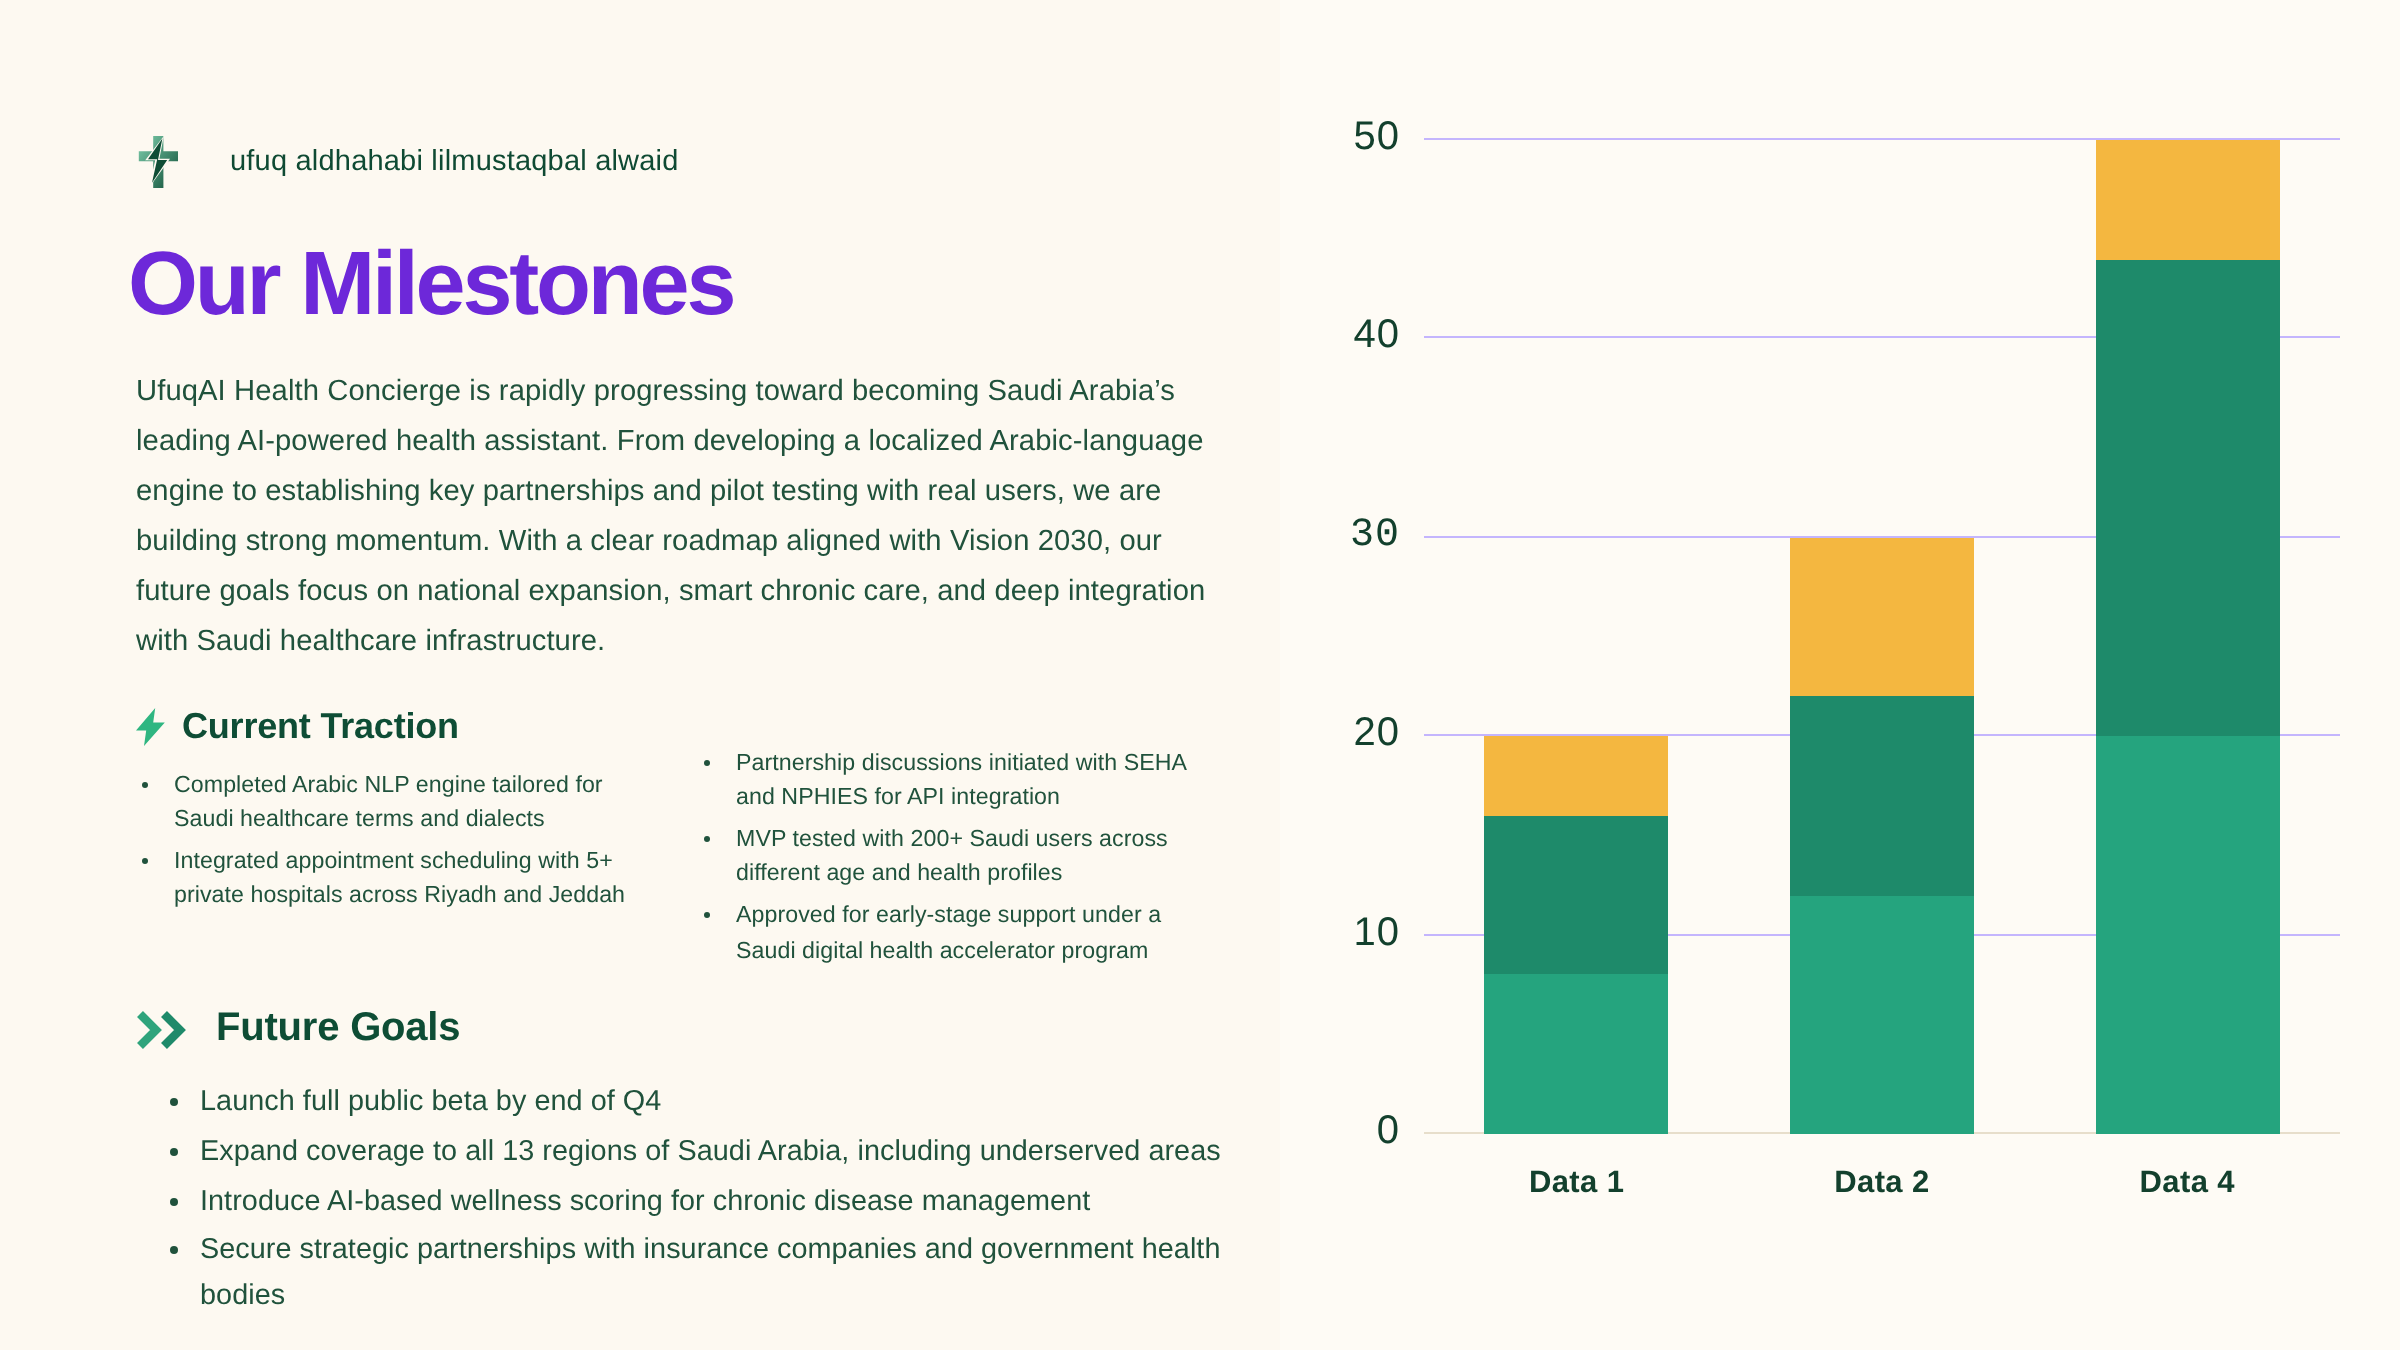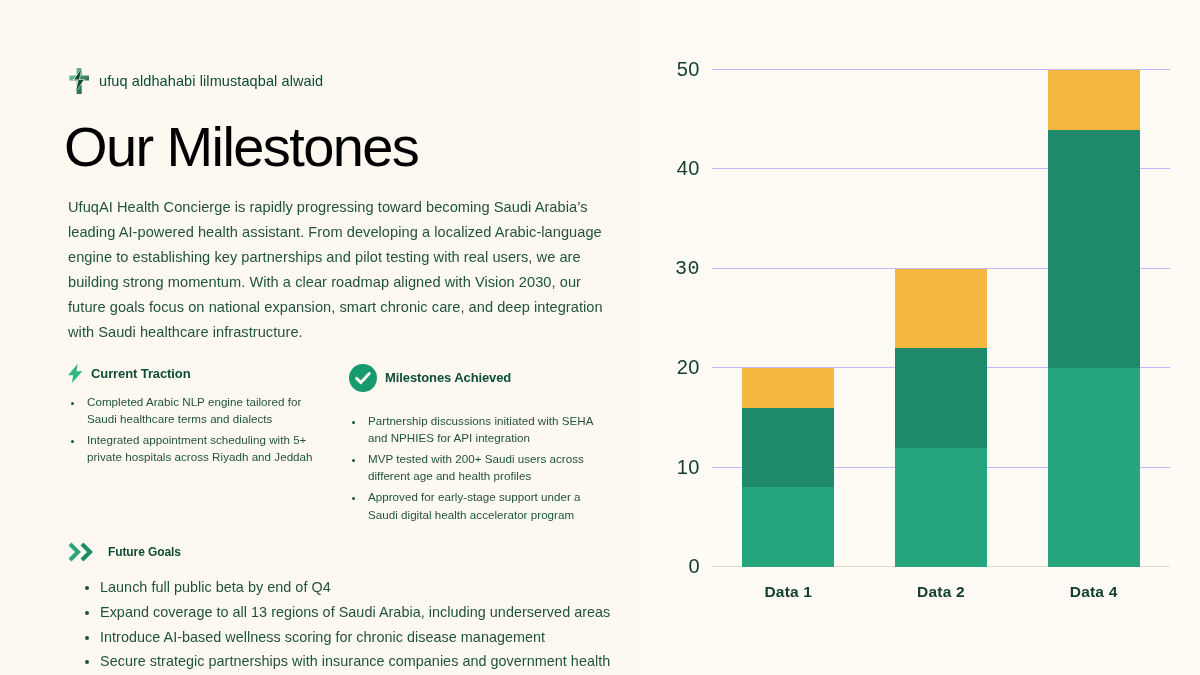--- a/index.html
+++ b/index.html
@@ -8,57 +8,57 @@
     background:#FDF9F1;
     font-family:"Liberation Sans", sans-serif;
     color:#12482F;
     overflow:hidden;
   }
   .slide { position:relative; width:1200px; height:675px; display:flex; }
 
   
   .left { width:640px; height:675px; position:relative; padding:68px 28px 0 68px; }
 
-  .brand { display:flex; align-items:center; gap:9px; height:26px; }
+  .brand { display:flex; align-items:center; gap:25px; height:26px; }
   .brand-mark { width:22px; height:26px; position:relative; flex:0 0 22px; }
   .brand-name { font-size:14.5px; color:#0F4A33; letter-spacing:.1px; white-space:nowrap; }
 
   .title {
-    font-size:56px; line-height:1.0; font-weight:400; color:#000000;
+    font-size:45px; line-height:1.0; font-weight:700; color:#6d28d9;
     letter-spacing:-1.6px; margin:25px 0 0 -4px;
   }
 
   .intro {
     margin-top:20px; width:540px;
     font-size:14.6px; line-height:1.72; color:#20523C; letter-spacing:.05px;
   }
 
   
   .cols { display:flex; margin-top:18px; gap:18px; }
   .col-a { width:285px; }
   .col-b { width:285px; }
 
   .sec-head { display:flex; align-items:center; gap:8px; }
   .sec-head .ic { flex:0 0 auto; display:flex; align-items:center; justify-content:center; }
-  .sec-title { font-size:13px; font-weight:700; color:#0E4D35; letter-spacing:-.1px; }
+  .sec-title { font-size:18px; font-weight:700; color:#0E4D35; letter-spacing:-.1px; }
 
   ul.bul { margin:10px 0 0 16px; }
   ul.bul li {
     font-size:11.6px; line-height:1.52; color:#20523C;
     margin-bottom:3px; padding-left:3px; letter-spacing:.03px;
   }
   ul.bul li::marker { color:#20523C; font-size:11px; }
 
   .col-b { padding-top:0; }
   .col-b ul.bul { margin-top:20px; }
 
   
   .future { margin-top:16px; }
   .future .sec-head { gap:10px; }
-  .future .sec-title { font-size:12px; }
+  .future .sec-title { font-size:20px; }
   ul.bul2 { margin:14px 0 0 32px; }
   ul.bul2 li {
     font-size:14.4px; line-height:1.58; color:#20523C; margin-bottom:2px;
     letter-spacing:.03px;
   }
   ul.bul2 li::marker { color:#20523C; }
 
   
   .right { position:relative; width:560px; height:675px; background:#FEFBF5; }
   .chart { position:absolute; left:16px; top:46px; width:528px; height:585px; }
@@ -120,29 +120,20 @@
           </span>
           <span class="sec-title">Current Traction</span>
         </div>
         <ul class="bul">
           <li>Completed Arabic NLP engine tailored for Saudi healthcare terms and dialects</li>
           <li>Integrated appointment scheduling with 5+ private hospitals across Riyadh and Jeddah</li>
         </ul>
       </div>
 
       <div class="col-b">
-        <div class="sec-head">
-          <span class="ic">
-            <svg width="28" height="28" viewBox="0 0 28 28">
-              <circle cx="14" cy="14" r="14" fill="#179A6E"></circle>
-              <path d="M7.6 14.4l4.3 4.2 8.4-9.0" fill="none" stroke="#FDF9F1" stroke-width="2.9" stroke-linecap="round" stroke-linejoin="round"></path>
-            </svg>
-          </span>
-          <span class="sec-title">Milestones Achieved</span>
-        </div>
         <ul class="bul">
           <li>Partnership discussions initiated with SEHA and NPHIES for API integration</li>
           <li>MVP tested with 200+ Saudi users across different age and health profiles</li>
           <li>Approved for early-stage support under a Saudi digital health accelerator program</li>
         </ul>
       </div>
     </div>
 
     <div class="future">
       <div class="sec-head">

